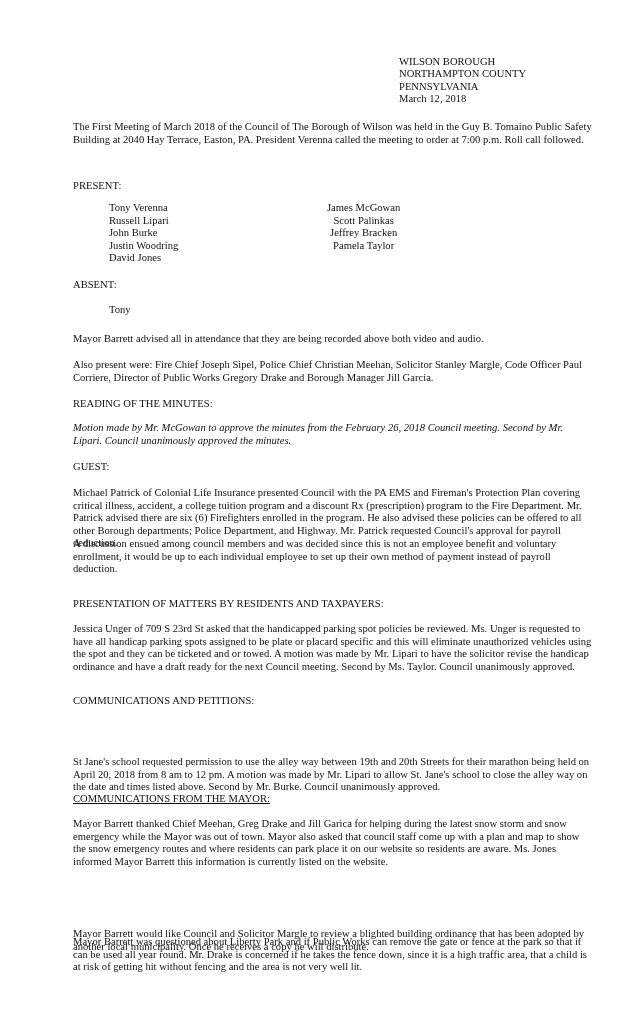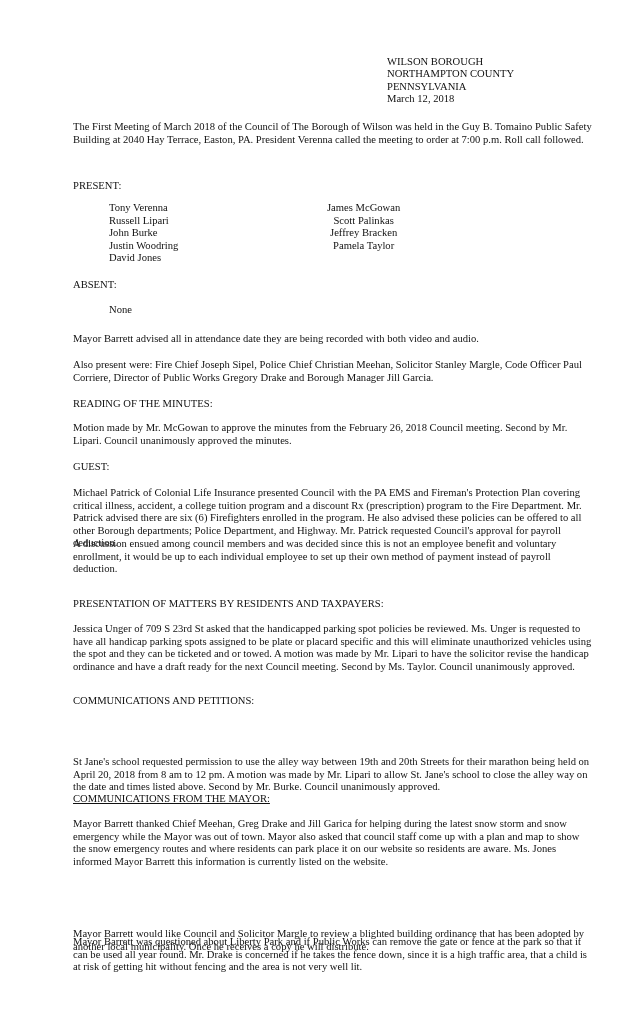--- a/index.html
+++ b/index.html
@@ -2,21 +2,21 @@
 <html><head>
   <meta charset="utf-8">
   <style>
     html, body { margin: 0; padding: 0; background: #ffffff; }
     body {
       width: 622px; height: 1024px; overflow: hidden; position: relative;
       font-family: "Liberation Serif", "DejaVu Serif", serif;
       color: #111111; font-size: 10.6px; line-height: 12.6px;
     }
     .page { position: absolute; left: 0; top: 0; width: 622px; height: 1024px; }
-    .header-block { position: absolute; left: 387px; top: 56px; }
+    .header-block { position: absolute; left: 399px; top: 56px; }
     .header-block div { line-height: 12.4px; }
     .para { position: absolute; left: 73px; width: 520px; }
     .heading { position: absolute; left: 73px; }
     .names { position: absolute; top: 202px; }
     .names div { line-height: 12.6px; }
     .col1 { left: 109px; }
     .col2 { left: 327px; text-align: center; }
     .absent-none { position: absolute; left: 109px; top: 304px; }
   </style>
 </head>
@@ -43,28 +43,28 @@
     <div>David Jones</div>
   </div>
   <div class="names col2">
     <div>James McGowan</div>
     <div>Scott Palinkas</div>
     <div>Jeffrey Bracken</div>
     <div>Pamela Taylor</div>
   </div>
 
   <div class="heading" style="top:279px;">ABSENT:</div>
-  <div class="absent-none">None</div>
+  <div class="absent-none">Tony</div>
 
-  <div class="para" style="top:333px;">Mayor Barrett advised all in attendance date they are being recorded with both video and audio.</div>
+  <div class="para" style="top:333px;">Mayor Barrett advised all in attendance that they are being recorded above both video and audio.</div>
 
   <div class="para" style="top:359px;">Also present were:  Fire Chief Joseph Sipel, Police Chief Christian Meehan, Solicitor Stanley Margle, Code Officer Paul Corriere, Director of Public Works Gregory Drake and Borough Manager Jill Garcia.</div>
 
   <div class="heading" style="top:398px;text-align:right;">READING OF THE MINUTES:</div>
-  <div class="para" style="top:422px;">Motion made by Mr. McGowan to approve the minutes from the February 26, 2018 Council meeting. Second by Mr. Lipari. Council unanimously approved the minutes.</div>
+  <div class="para" style="top:422px;font-style:italic;">Motion made by Mr. McGowan to approve the minutes from the February 26, 2018 Council meeting. Second by Mr. Lipari. Council unanimously approved the minutes.</div>
 
   <div class="heading" style="top:461px;">GUEST:</div>
   <div class="para" style="top:487px;">Michael Patrick of Colonial Life Insurance presented Council with the PA EMS and Fireman's Protection Plan covering critical illness, accident, a college tuition program and a discount Rx (prescription) program to the Fire Department. Mr. Patrick advised there are six (6) Firefighters enrolled in the program. He also advised these policies can be offered to all other Borough departments; Police Department, and Highway. Mr. Patrick requested Council's approval for payroll deduction.</div>
   <div class="para" style="top:538px;">A discussion ensued among council members and was decided since this is not an employee benefit and voluntary enrollment, it would be up to each individual employee to set up their own method of payment instead of payroll deduction.</div>
 
   <div class="heading" style="top:598px;">PRESENTATION OF MATTERS BY RESIDENTS AND TAXPAYERS:</div>
   <div class="para" style="top:623px;">Jessica Unger of 709 S 23rd St asked that the handicapped parking spot policies be reviewed. Ms. Unger is requested to have all handicap parking spots assigned to be plate or placard specific and this will eliminate unauthorized vehicles using the spot and they can be ticketed and or towed.  A motion was made by Mr. Lipari to have the solicitor revise the handicap ordinance and have a draft ready for the next Council meeting. Second by Ms. Taylor. Council unanimously approved.</div>
 
   <div class="heading" style="top:695px;">COMMUNICATIONS AND PETITIONS:</div>
   <div class="para" style="top:720px;margin-top:36px;">St Jane's school requested permission to use the alley way between 19th and 20th Streets for their marathon being held on April 20, 2018 from 8 am to 12 pm. A motion was made by Mr. Lipari to allow St. Jane's school to close the alley way on the date and times listed above. Second by Mr. Burke. Council unanimously approved.</div>

